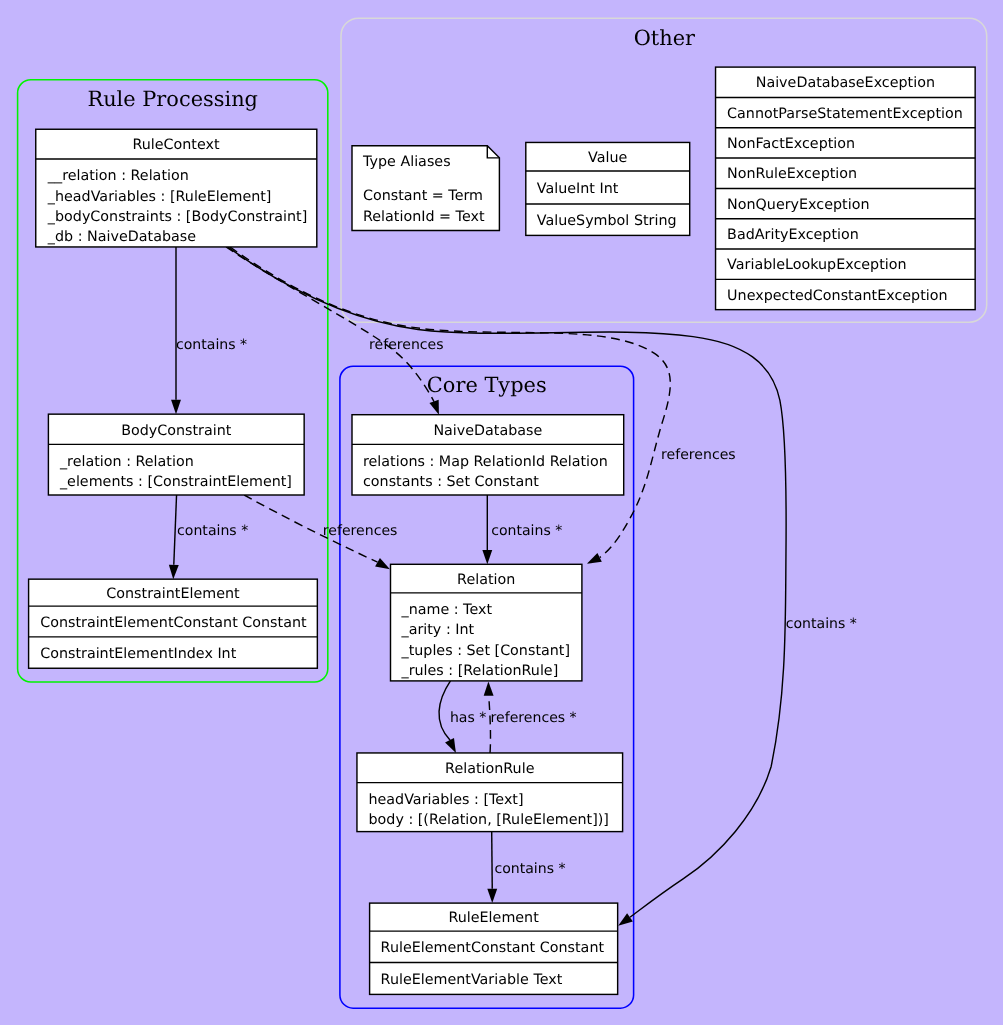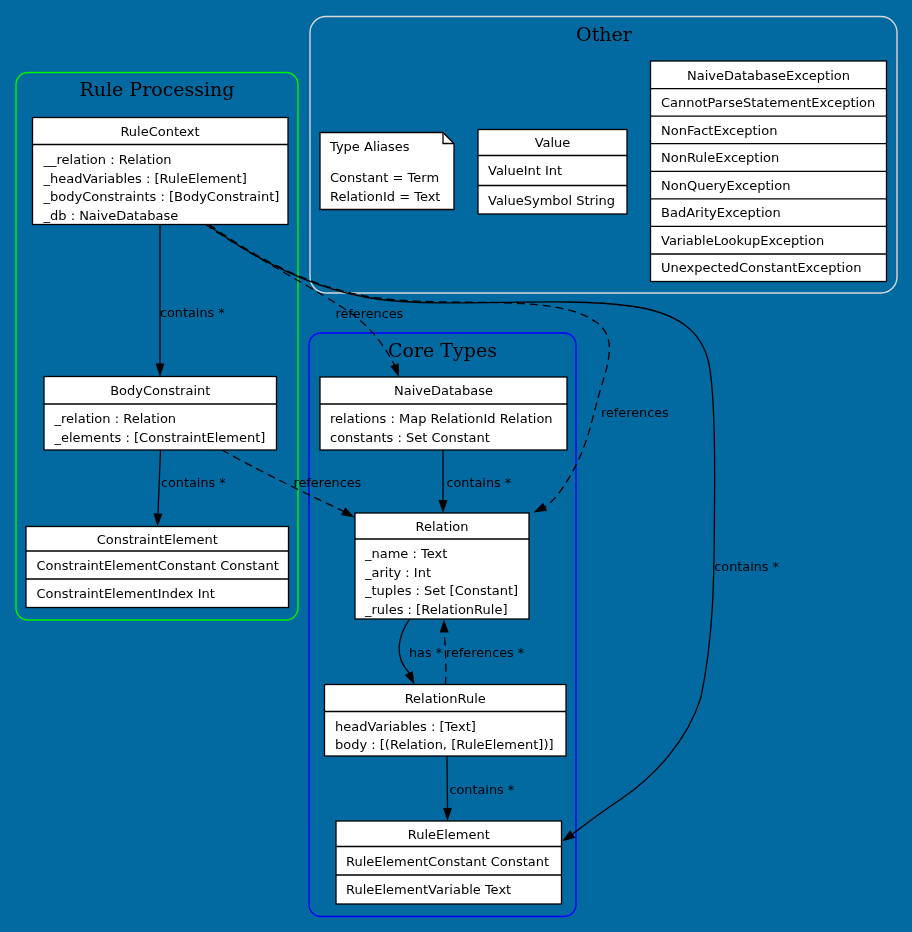--- a/index.html
+++ b/index.html
@@ -1,16 +1,16 @@
 <!DOCTYPE html>
 <html><head>
 <meta charset="utf-8">
 <style>
   html,body{margin:0;padding:0;background:#ffffff;}
-  .stage{position:relative;width:912px;height:932px;background:#0369a1;overflow:hidden;}
+  .stage{position:relative;width:912px;height:932px;background:#c4b5fd;overflow:hidden;}
   svg{display:block;}
   .cluster-title{font-family:"DejaVu Serif","Liberation Serif",serif;font-size:19px;fill:#000;}
   .node-title{font-family:"DejaVu Sans","Liberation Sans",sans-serif;font-size:13px;fill:#000;text-anchor:middle;}
   .node-text{font-family:"DejaVu Sans","Liberation Sans",sans-serif;font-size:13px;fill:#000;}
   .edge-label{font-family:"DejaVu Sans","Liberation Sans",sans-serif;font-size:12.8px;fill:#000;}
   .node-box{fill:#ffffff;stroke:#000000;stroke-width:1.3;}
   .divider{stroke:#000000;stroke-width:1.3;}
   .edge{fill:none;stroke:#000000;stroke-width:1.3;}
   .edge.dashed{stroke-dasharray:8,5;}
   .ah{fill:#000000;stroke:none;}

